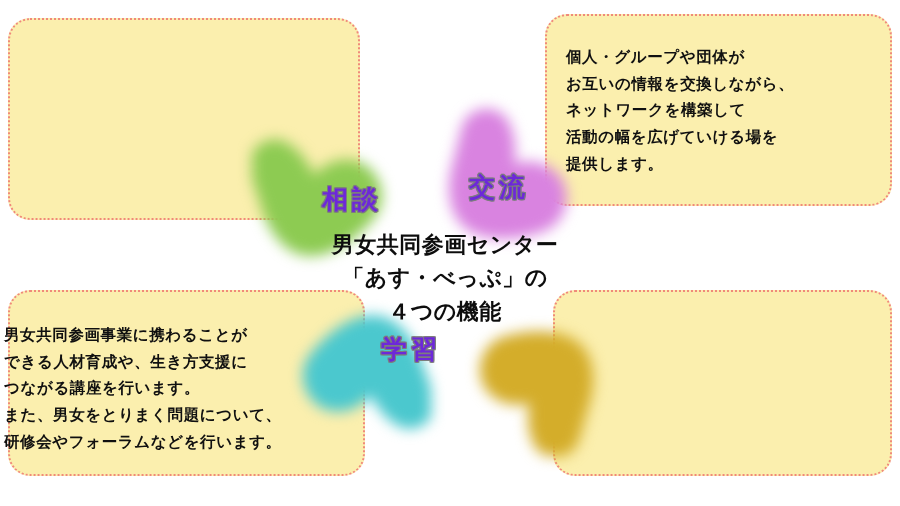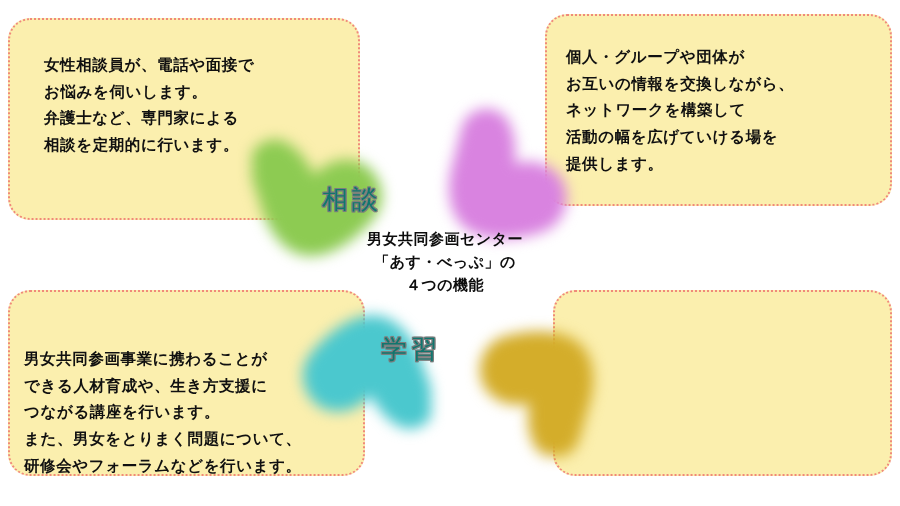--- a/index.html
+++ b/index.html
@@ -40,41 +40,41 @@
     z-index: 4;
   }
 
   #box-consult   { left: 8px;   top: 18px;  width: 352px; height: 202px; }
   #box-exchange  { left: 545px; top: 14px;  width: 347px; height: 192px; }
   #box-learn     { left: 8px;   top: 290px; width: 357px; height: 186px; }
   #box-info      { left: 553px; top: 290px; width: 339px; height: 186px; }
 
   #text-consult  { left: 44px;  top: 52px;  }
   #text-exchange { left: 566px; top: 44px;  }
-  #text-learn    { left: 24px;  top: 322px; margin-top: 24px; }
+  #text-learn    { left: 4px;  top: 322px; }
   #text-info     { left: 588px; top: 334px; }
 
   
   .heart-wrap {
     position: absolute;
     z-index: 2;
     pointer-events: none;
   }
   .heart-wrap svg {
     display: block;
     filter: blur(7px);
   }
   .heart-label {
     position: absolute;
     z-index: 3;
     font-family: "DejaVu Sans", "Liberation Sans", sans-serif;
-    font-weight: normal;
+    font-weight: bold;
     font-size: 26px;
     letter-spacing: 4px;
-    color: #0f766e;
+    color: #6d28d9;
     text-shadow:
        1px  1px 0 #7d7d7d,
       -1px  1px 0 #7d7d7d,
        1px -1px 0 #7d7d7d,
       -1px -1px 0 #7d7d7d,
        0px  1px 0 #7d7d7d,
        0px -1px 0 #7d7d7d,
        1px  0px 0 #7d7d7d,
       -1px  0px 0 #7d7d7d;
     white-space: nowrap;
@@ -94,21 +94,21 @@
   
   #center-title {
     position: absolute;
     left: 280px;
     top: 228px;
     width: 330px;
     z-index: 5;
     text-align: center;
     font-family: "DejaVu Sans", "Liberation Sans", sans-serif;
     font-weight: bold;
-    font-size: 15px;
+    font-size: 22px;
     line-height: 1.52;
     color: #0d0d0d;
     letter-spacing: 0.5px;
     white-space: pre-line;
   }
 </style>
 </head>
 <body>
 
 <div id="stage">
@@ -136,26 +136,23 @@
     </svg>
   </div>
 
   <div class="heart-wrap" id="heart-info">
     <svg width="145" height="160" viewBox="0 0 100 110" aria-hidden="true">
       <path d="M7,22 C7,6 28,-2 38,12 C44,20 46,28 47,36 C55,32 64,30 73,34 C90,41 92,66 76,76 C60,86 40,92 26,86 C12,80 6,62 7,44 Z" fill="#d4ad2a" transform="rotate(196 50 55)"></path>
     </svg>
   </div>
 
   <div class="heart-label" id="label-consult">相談</div>
+  <div class="heart-label" id="label-exchange">交流</div>
   <div class="heart-label" id="label-learn">学習</div>
 
-  <div class="callout-text" id="text-consult">女性相談員が、電話や面接で
-お悩みを伺いします。
-弁護士など、専門家による
-相談を定期的に行います。</div>
   <div class="callout-text" id="text-exchange">個人・グループや団体が
 お互いの情報を交換しながら、
 ネットワークを構築して
 活動の幅を広げていける場を
 提供します。</div>
   <div class="callout-text" id="text-learn">男女共同参画事業に携わることが
 できる人材育成や、生き方支援に
 つながる講座を行います。
 また、男女をとりまく問題について、
 研修会やフォーラムなどを行います。</div>

